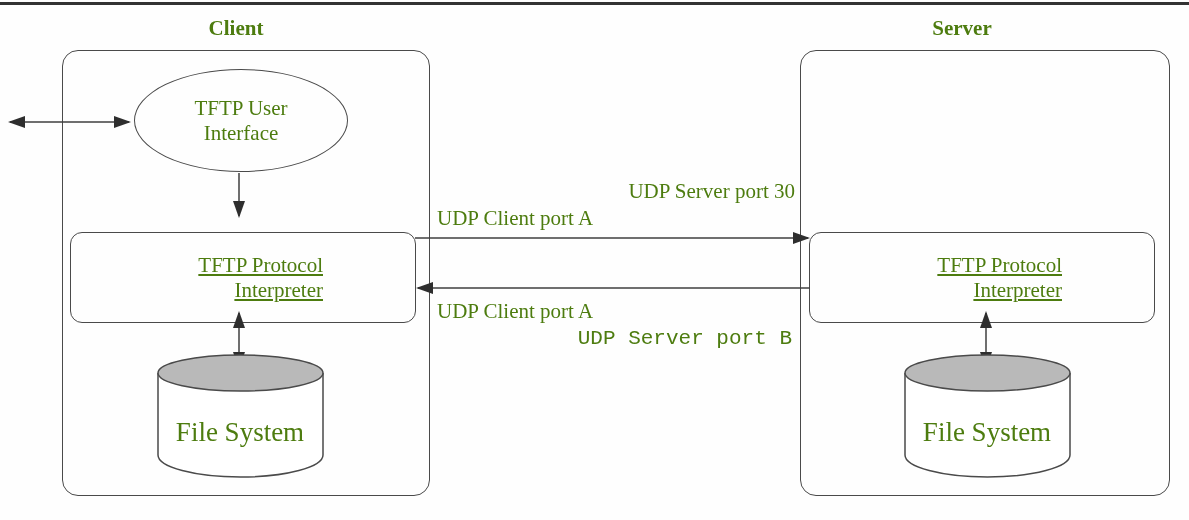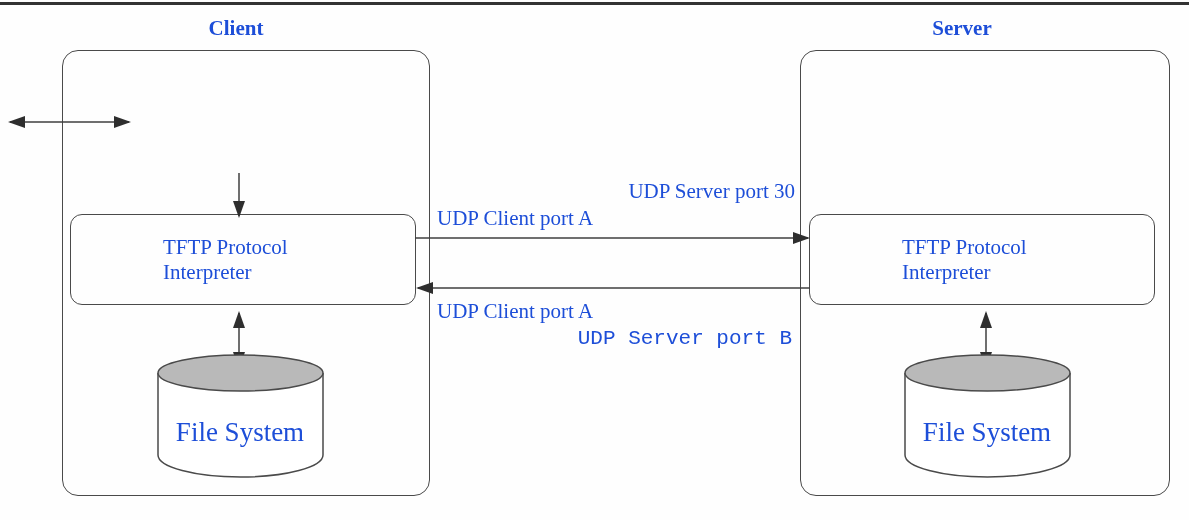--- a/index.html
+++ b/index.html
@@ -6,21 +6,21 @@
     margin: 0;
     padding: 0;
     background: #ffffff;
   }
   #stage {
     position: relative;
     width: 1189px;
     height: 520px;
     background: #fefefe;
     font-family: "Liberation Serif", "DejaVu Serif", serif;
-    color: #1d4ed8;
+    color: #4d7c0f;
     overflow: hidden;
   }
   .top-rule {
     position: absolute;
     left: 0; top: 2px;
     width: 1189px; height: 3px;
     background: #333333;
   }
   .host-box {
     position: absolute;
@@ -49,29 +49,30 @@
     border-radius: 50%;
     display: flex;
     align-items: center;
     justify-content: center;
     text-align: center;
     background: transparent;
   }
   .ellipse .lbl { width: 140px; }
   .pi-box {
     position: absolute;
-    top: 214px;
+    top: 232px;
     width: 344px; height: 89px;
     border: 1.4px solid #4a4a4a;
     border-radius: 12px;
     display: flex;
     align-items: center;
     justify-content: center;
-    text-align: left;
+    text-align: right;
     background: transparent;
+    text-decoration: underline;
   }
   .pi-box.client { left: 70px; }
   .pi-box.server { left: 809px; }
   .pi-box .lbl { width: 160px; }
   .diagram-text {
     font-size: 21px;
     line-height: 25px;
   }
   .fs-label {
     position: absolute;
@@ -111,20 +112,23 @@
 <div id="stage">
 
   <div class="top-rule"></div>
 
   <div class="host-box client"></div>
   <div class="host-box server"></div>
 
   <div class="host-title client diagram-text">Client</div>
   <div class="host-title server diagram-text">Server</div>
 
+  <div class="ellipse">
+    <div class="lbl diagram-text">TFTP User Interface</div>
+  </div>
 
   <div class="pi-box client">
     <div class="lbl diagram-text">TFTP Protocol Interpreter</div>
   </div>
   <div class="pi-box server">
     <div class="lbl diagram-text">TFTP Protocol Interpreter</div>
   </div>
 
   <div class="udp-label right l1">UDP Server port 30</div>
   <div class="udp-label l2">UDP Client port A</div>

